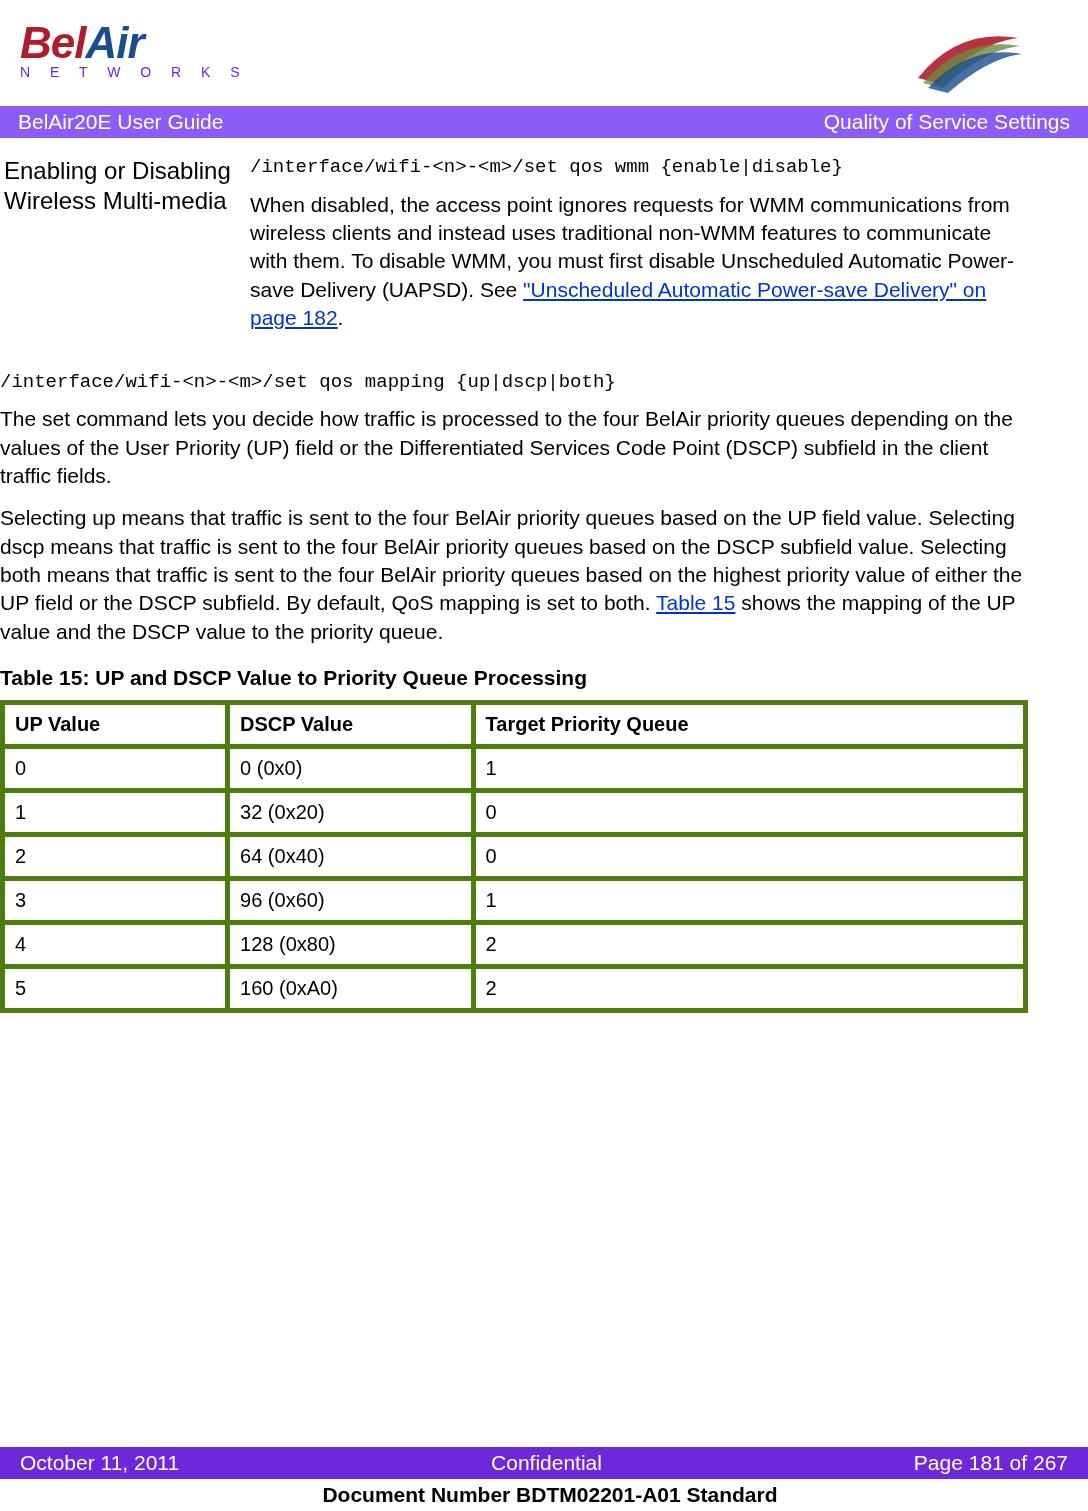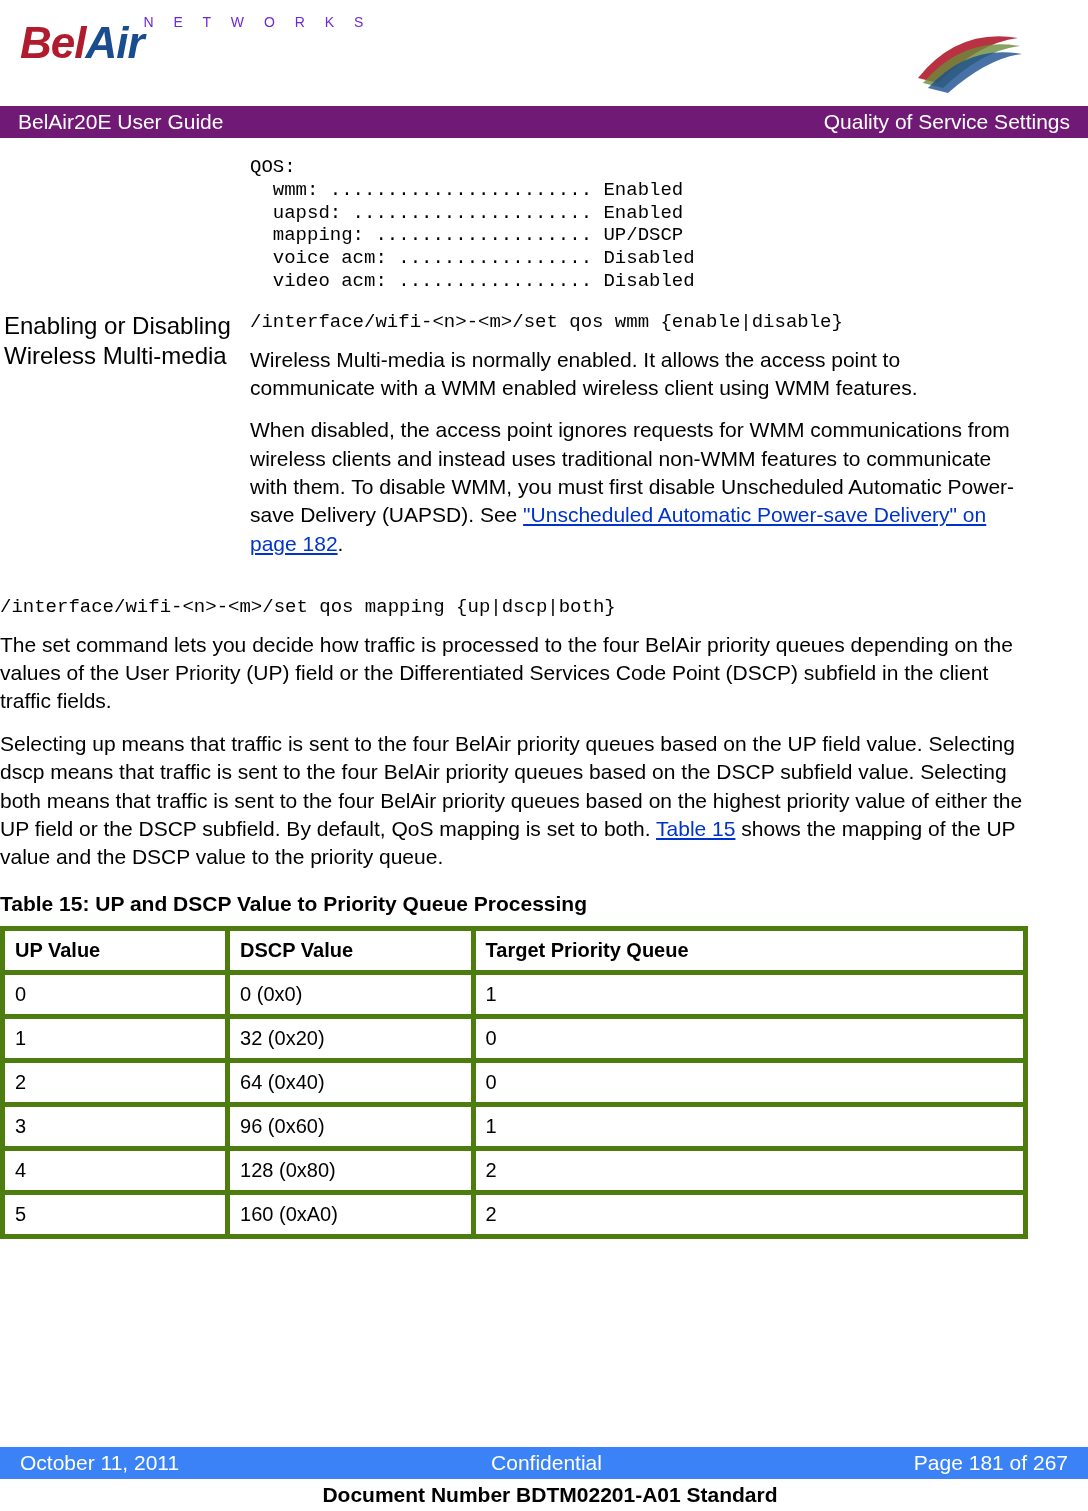--- a/index.html
+++ b/index.html
@@ -10,41 +10,41 @@
       background: white;
       position: relative;
       color: #000;
     }
     .header-area {
       display: flex;
       justify-content: space-between;
       align-items: flex-start;
       padding: 18px 60px 8px 20px;
     }
-    .logo-wrap { display: flex; flex-direction: row; }
+    .logo-wrap { display: flex; flex-direction: column; }
     .logo-belair {
       font-size: 44px;
       font-weight: bold;
       font-style: italic;
       letter-spacing: -1px;
     }
     .logo-belair .bel { color: #b01c2e; }
     .logo-belair .air { color: #1a4d8f; }
     .logo-networks {
       font-size: 14px;
       letter-spacing: 8px;
       color: #6d28d9;
       margin-top: -4px;
     }
     .logo-swoosh {
       width: 120px;
       height: 80px;
     }
     .title-bar {
-      background: #701a75;
+      background: #8b5cf6;
       color: white;
       display: flex;
       justify-content: space-between;
       padding: 4px 18px;
       font-size: 21px;
       margin: 0 0 0 0;
     }
     .content {
       position: relative;
       padding: 12px 60px 0 0;
@@ -100,21 +100,21 @@
       font-weight: normal;
     }
     table.data-table th {
       font-weight: 600;
     }
     .footer-bar {
       position: absolute;
       bottom: 32px;
       left: 0;
       right: 0;
-      background: #3b82f6;
+      background: #6d28d9;
       color: white;
       display: flex;
       justify-content: space-between;
       padding: 4px 20px;
       font-size: 21px;
     }
     .doc-number {
       position: absolute;
       bottom: 4px;
       left: 0;
@@ -143,37 +143,25 @@
   </svg>
 </div>
 
 <div class="title-bar">
   <span>BelAir20E User Guide</span>
   <span>Quality of Service Settings</span>
 </div>
 
 <div class="content">
 
-  <div class="row-block">
-    <div class="side-heading"></div>
-    <div class="main-col">
-      <pre class="code">QOS:
-  wmm: ....................... Enabled
-  uapsd: ..................... Enabled
-  mapping: ................... UP/DSCP
-  voice acm: ................. Disabled
-  video acm: ................. Disabled</pre>
-    </div>
-  </div>
 
   <div class="row-block">
     <div class="side-heading">Enabling or Disabling Wireless Multi-media</div>
     <div class="main-col">
       <pre class="code">/interface/wifi-&lt;n&gt;-&lt;m&gt;/set qos wmm {enable|disable}</pre>
-      <p class="para">Wireless Multi-media is normally enabled. It allows the access point to communicate with a WMM enabled wireless client using WMM features.</p>
       <p class="para">
         <span>When disabled, the access point ignores requests for WMM communications from wireless clients and instead uses traditional non-WMM features to communicate with them. To disable WMM, you must first disable Unscheduled Automatic Power-save Delivery (UAPSD). See </span><a href="#" class="link">"Unscheduled Automatic Power-save Delivery" on page 182</a><span>.</span>
       </p>
     </div>
   </div>
 
   <div class="row-block sec3-row">
     <div class="main-col">
       <pre class="code">/interface/wifi-&lt;n&gt;-&lt;m&gt;/set qos mapping {up|dscp|both}</pre>
       <p class="para">

